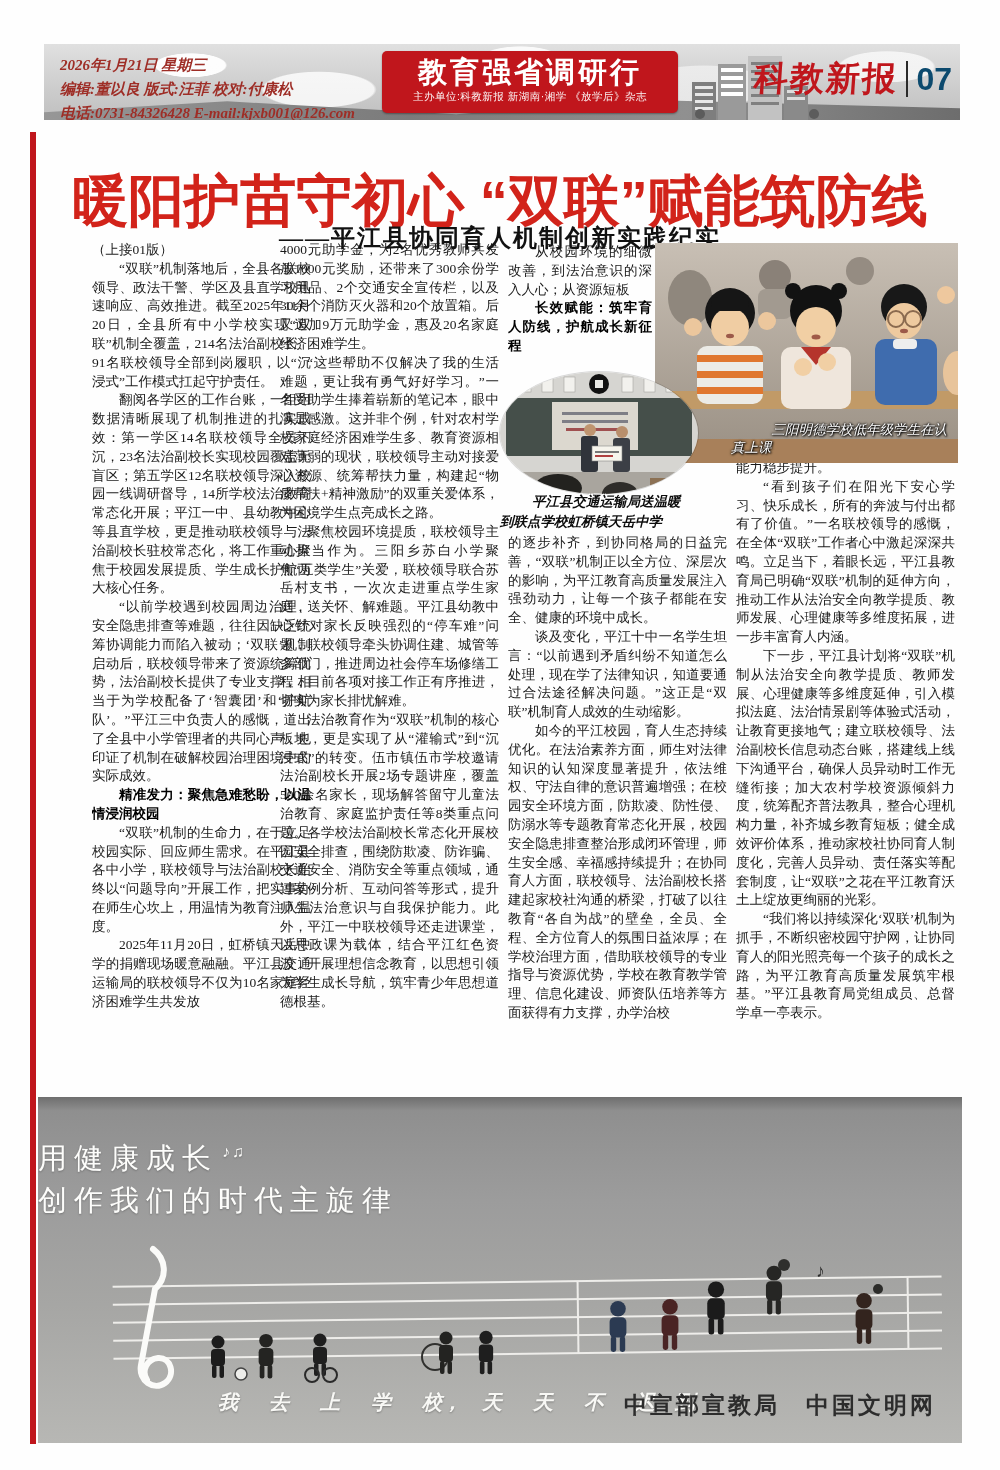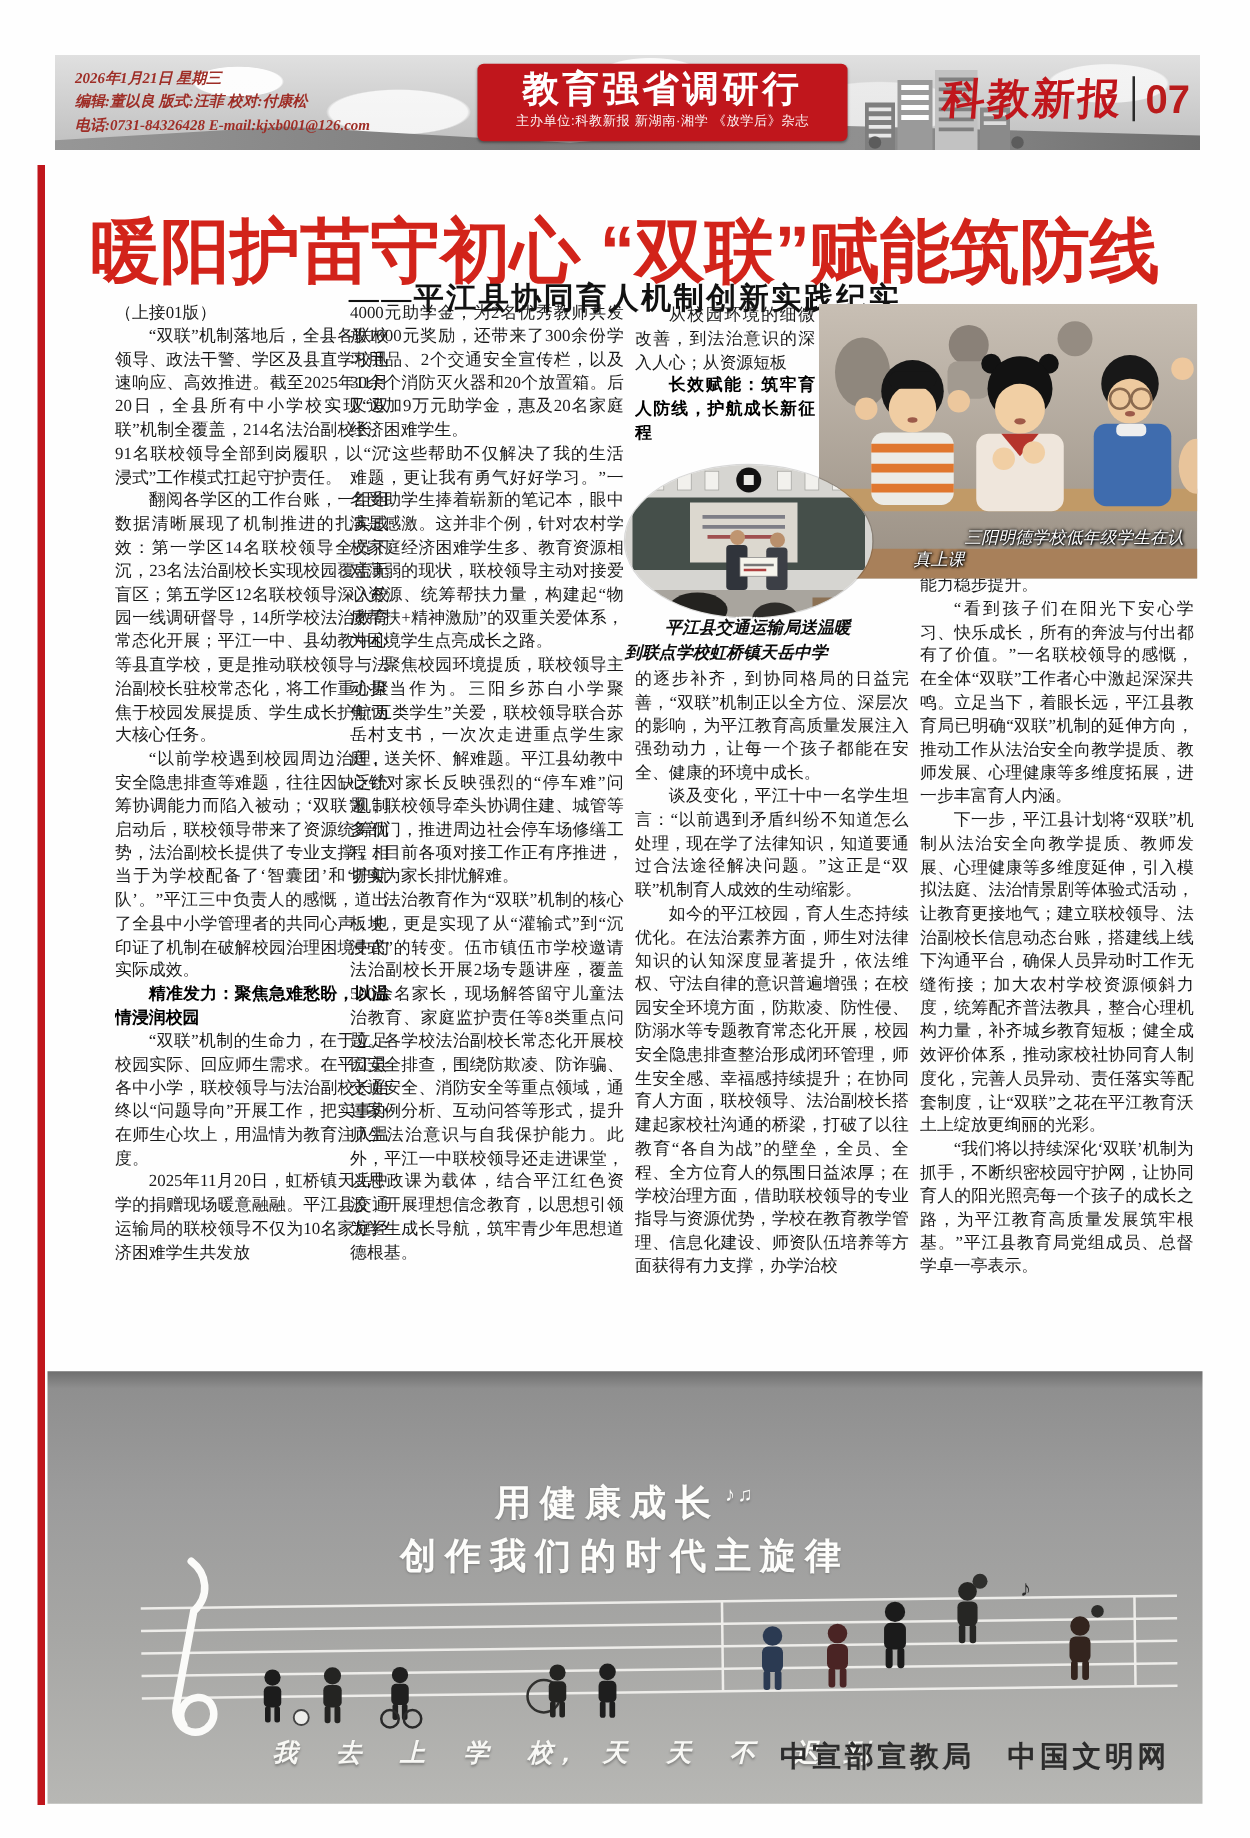--- a/index.html
+++ b/index.html
@@ -12,33 +12,33 @@
   .clouds{position:absolute;inset:0;background:
     radial-gradient(60px 20px at 16% 28%,rgba(255,255,255,.95) 58%,transparent 61%),
     radial-gradient(95px 30px at 30% 60%,rgba(255,255,255,.8) 58%,transparent 61%),
     radial-gradient(70px 24px at 52% 22%,rgba(255,255,255,.85) 58%,transparent 61%),
     radial-gradient(110px 34px at 72% 55%,rgba(242,242,242,.75) 58%,transparent 61%),
     radial-gradient(80px 26px at 92% 30%,rgba(250,250,250,.8) 58%,transparent 61%),
     linear-gradient(180deg,#e0e0e0,#bfbfbf);}
   .hills{position:absolute;left:0;bottom:0;width:100%;height:26px;
     background:linear-gradient(95deg,#979797 0%,#7b7b7b 40%,#909090 70%,#6d6d6d 100%);
     clip-path:polygon(0 70%,20% 28%,45% 78%,65% 22%,100% 55%,100% 100%,0 100%);}
-  .issue-info{position:absolute;left:16px;top:9px;color:#9e2d26;font-size:12px;line-height:1.6;
+  .issue-info{position:absolute;left:16px;top:9px;color:#9e2d26;font-size:15px;line-height:1.6;
     font-family:"Liberation Serif",serif;font-weight:700;font-style:italic;}
   .column-banner{position:absolute;left:338px;top:7px;width:296px;height:62px;background:#c0161c;
     border-radius:5px;color:#fff;text-align:center;box-shadow:0 1px 2px rgba(0,0,0,.35);}
   .banner-title{font-size:29px;font-weight:800;letter-spacing:3px;line-height:1.25;margin-top:3px;
     font-family:"Liberation Serif",serif;}
   .banner-org{font-size:10.5px;letter-spacing:.5px;opacity:.95;}
   .skyline{position:absolute;left:648px;top:12px;}
   .masthead-title{position:absolute;right:8px;top:12px;display:flex;align-items:center;}
   .paper-name{color:#c0161c;font-size:34px;font-weight:800;letter-spacing:2px;
     font-family:"Liberation Serif",serif;transform:skewX(-4deg);}
   .mast-divider{width:2px;height:36px;background:#2a2a2a;margin:0 8px;}
-  .page-number{color:#b91c1c;font-size:32px;font-weight:800;}
+  .page-number{color:#0c4a6e;font-size:32px;font-weight:800;}
   
   .headline{position:absolute;left:40px;top:132px;width:920px;text-align:center;color:#d2231a;
     font-size:56px;font-weight:900;letter-spacing:0;white-space:nowrap;line-height:1.1;}
   .subhead{position:absolute;left:40px;top:202px;width:920px;text-align:center;color:#111;
     font-size:24px;font-weight:700;font-family:"Liberation Serif",serif;letter-spacing:2px;}
   
   .col{position:absolute;width:219px;overflow:hidden;text-align:justify;}
   .para{margin:0;text-indent:2em;font-size:13.5px;line-height:18.8px;color:#191919;
     font-family:"Liberation Serif",serif;}
   .para.b{font-family:"Liberation Sans",sans-serif;font-weight:700;color:#000;}
@@ -55,23 +55,23 @@
     text-shadow:0 0 3px #000,0 0 2px #000,1px 1px 2px #000;}
   .photo-donation{position:absolute;left:500px;top:372px;width:198px;height:122px;border-radius:50%;
     overflow:hidden;box-shadow:0 0 0 1px rgba(0,0,0,.15);}
   .donation-caption{position:absolute;left:500px;top:492px;width:220px;font-size:13.5px;
     font-weight:700;font-style:italic;color:#0d0d0d;line-height:1.45;
     text-shadow:-1px -1px 0 #fff,1px -1px 0 #fff,-1px 1px 0 #fff,1px 1px 0 #fff;}
   .donation-caption .l1{padding-left:32px;display:block;}
   
   .psa{position:absolute;left:38px;top:1097px;width:924px;height:346px;overflow:hidden;
     background:linear-gradient(180deg,#6e6e6e 0,#8f8f8f 4%,#9c9c9c 30%,#a6a6a4 60%,#b7b7b4 100%);}
-  .psa-slogan{position:absolute;left:0;right:0;top:40px;text-align:center;color:#fdfdfb;
-    font-weight:700;letter-spacing:7px;line-height:1.45;font-size:29px;
-    text-shadow:0 1px 2px rgba(0,0,0,.25);margin-top:45px;}
+  .psa-slogan{position:absolute;left:0;right:0;top:40px;text-align:left;color:#fdfdfb;
+    font-weight:400;letter-spacing:7px;line-height:1.45;font-size:29px;
+    text-shadow:0 1px 2px rgba(0,0,0,.25);}
   .psa-notes{font-size:16px;letter-spacing:2px;vertical-align:super;margin-left:4px;}
   .staff-wrap{position:absolute;left:20px;top:140px;width:884px;height:160px;}
   .psa-lyrics{position:absolute;left:180px;top:292px;width:700px;color:#f8f8f5;font-size:20px;
     font-family:"Liberation Serif",serif;font-style:italic;font-weight:700;word-spacing:26px;
     text-shadow:0 1px 2px rgba(0,0,0,.3);}
   .psa-credit{position:absolute;right:26px;bottom:22px;color:#2c2c2c;font-size:23px;font-weight:700;
     font-family:"Liberation Serif",serif;letter-spacing:3px;}
 </style>
 </head>
 <body>

